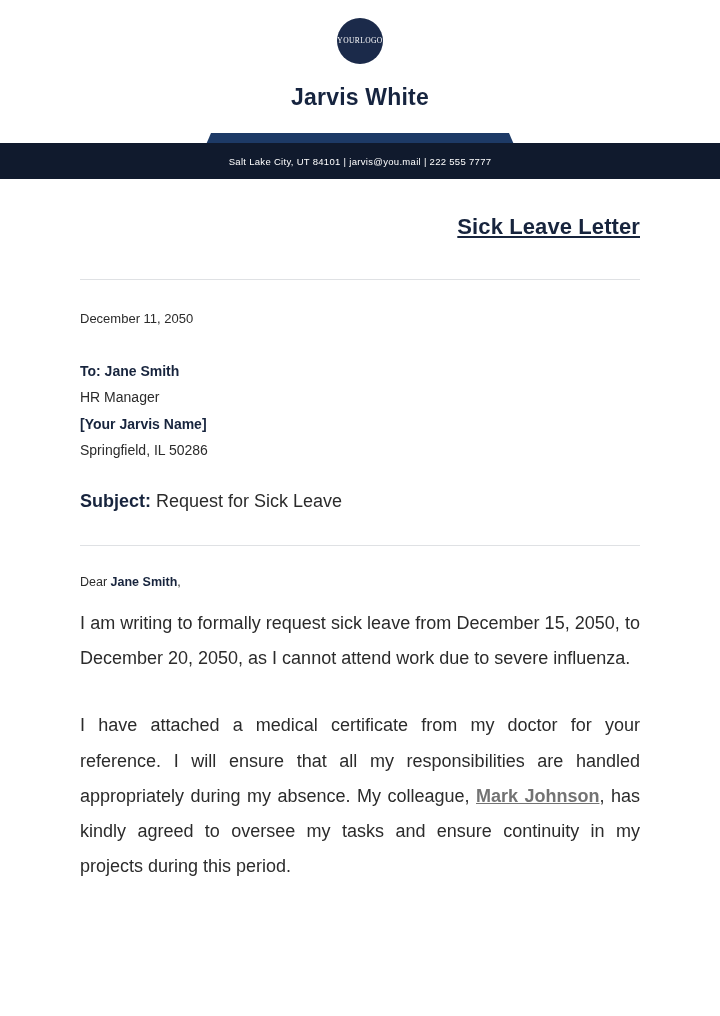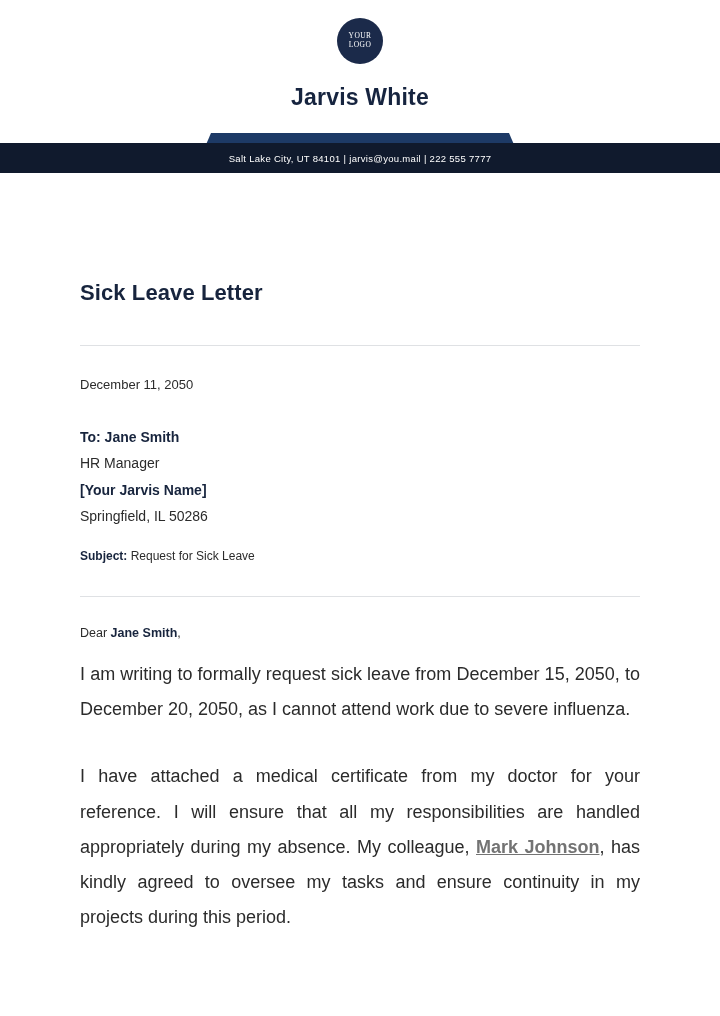--- a/index.html
+++ b/index.html
@@ -35,21 +35,20 @@
     align-items: center;
   }
 
   .logo {
     width: 46px;
     height: 46px;
     border-radius: 50%;
     background: #1b2a4a;
     color: #ffffff;
     display: flex;
-    flex-direction: column;
     justify-content: center;
     align-items: center;
     line-height: 1.15;
     font-family: "Liberation Serif", serif;
     font-size: 7.5px;
     letter-spacing: 0.4px;
   }
 
   .name {
     margin-top: 20px;
@@ -73,45 +72,46 @@
     width: 310px;
     height: 14px;
     background: #1d3a66;
     clip-path: polygon(6px 0, 304px 0, 310px 14px, 0 14px);
   }
   .bar-main {
     position: absolute;
     left: 0;
     right: 0;
     top: 10px;
-    height: 30px;
+    height: 36px;
     background: #101a2d;
     display: flex;
     align-items: center;
     justify-content: center;
   }
   .bar-text {
     color: #ffffff;
     font-size: 9.5px;
     letter-spacing: 0.3px;
     white-space: nowrap;
   }
 
   
   .content {
     padding: 0 80px;
   }
 
   .doc-title {
-    text-align: left;
+    text-align: right;
     font-size: 22px;
     font-weight: bold;
     color: #17243d;
-    margin-top: 97px;
+    margin-top: 31px;
     letter-spacing: 0.1px;
+    text-decoration: underline;
   }
 
   .rule {
     border: none;
     border-top: 1px solid #dfe1e4;
     margin: 39px 0 0 0;
   }
 
   .date {
     margin-top: 31px;
@@ -124,22 +124,22 @@
     font-size: 14px;
     line-height: 1.88;
     color: #2b2b2b;
   }
   .recipient .strong {
     font-weight: bold;
     color: #17243d;
   }
 
   .subject {
-    margin-top: 20px;
-    font-size: 12px;
+    margin-top: 28px;
+    font-size: 18px;
     color: #2b2b2b;
   }
   .subject .label {
     font-weight: bold;
     color: #17243d;
   }
 
   .rule2 {
     border: none;
     border-top: 1px solid #dfe1e4;

